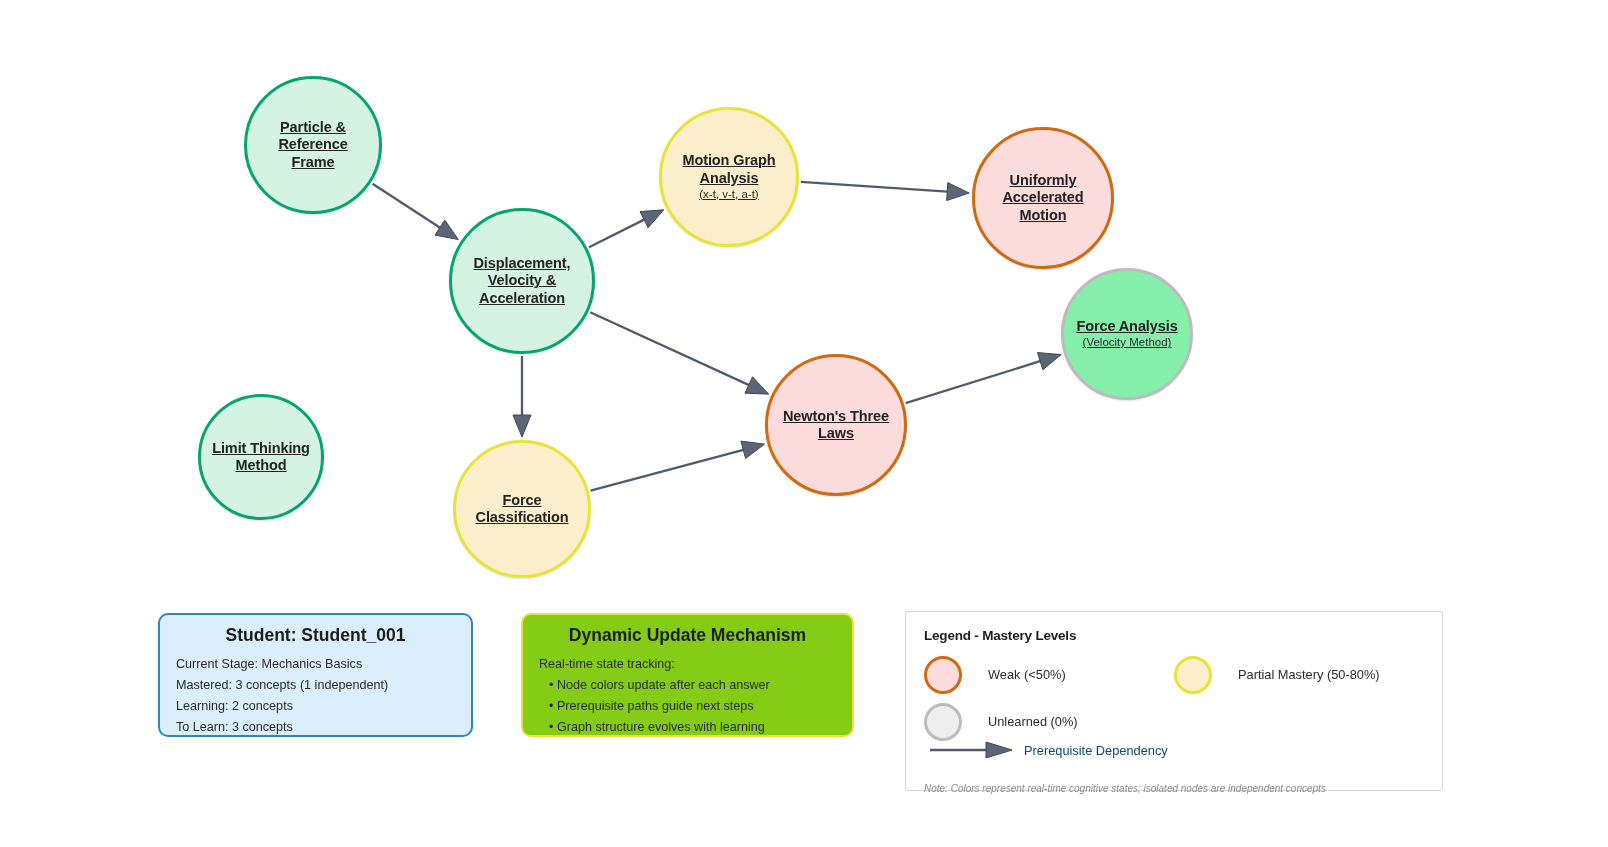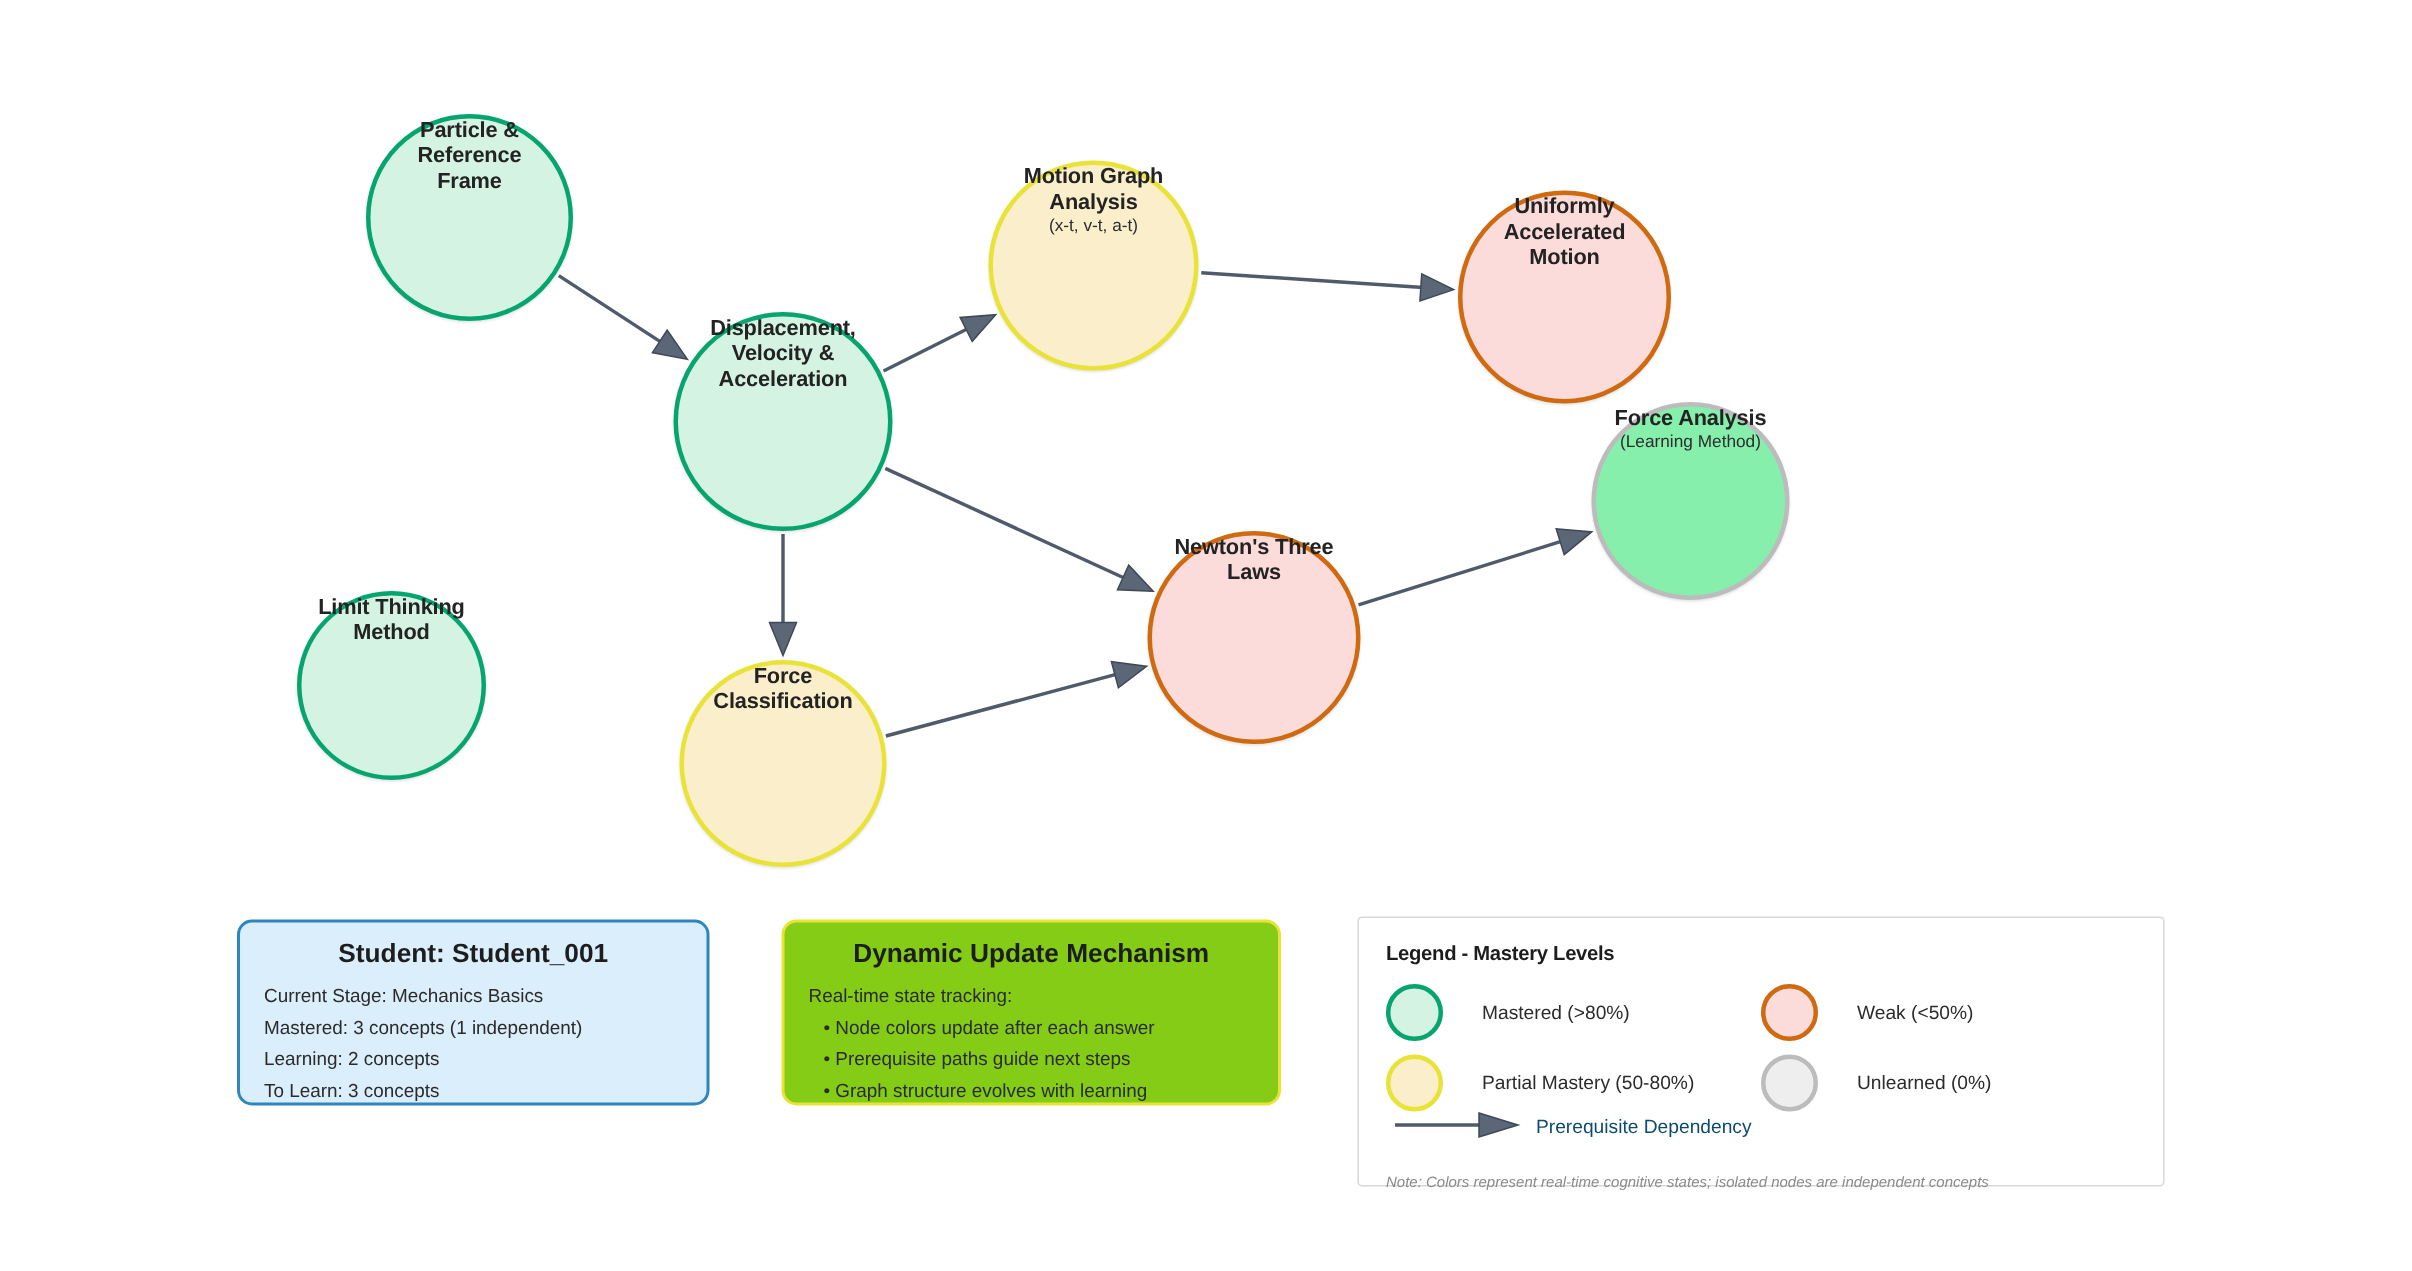--- a/index.html
+++ b/index.html
@@ -25,24 +25,25 @@
   }
 
   
   .node {
     position: absolute;
     border-radius: 50%;
     box-sizing: border-box;
     display: flex;
     flex-direction: column;
     align-items: center;
-    justify-content: flex-start;
+    justify-content: center;
     text-align: center;
     z-index: 3;
     box-shadow: 0 1px 2px rgba(0,0,0,0.12);
+    text-decoration: underline;
   }
   .node .node-title {
     font-weight: bold;
     font-size: 14.5px;
     line-height: 1.18;
     color: #232323;
     letter-spacing: -0.1px;
     white-space: pre-line;
     padding: 0 8px;
   }
@@ -188,21 +189,21 @@
 Analysis</div>
       <div class="node-sub">(x-t, v-t, a-t)</div>
     </div>
     <div class="node state-weak" style="left: 972px; top: 127px; width: 142px; height: 142px;">
       <div class="node-title">Uniformly
 Accelerated
 Motion</div>
     </div>
     <div class="node state-unlearned" style="left: 1061px; top: 268px; width: 132px; height: 132px;">
       <div class="node-title">Force Analysis</div>
-      <div class="node-sub">(Learning Method)</div>
+      <div class="node-sub">(Velocity Method)</div>
     </div>
     <div class="node state-weak" style="left: 765px; top: 354px; width: 142px; height: 142px;">
       <div class="node-title">Newton's Three
 Laws</div>
     </div>
     <div class="node state-partial" style="left: 453px; top: 440px; width: 138px; height: 138px;">
       <div class="node-title">Force
 Classification</div>
     </div>
     <div class="node state-mastered" style="left: 198px; top: 394px; width: 126px; height: 126px;">
@@ -227,24 +228,20 @@
   <div id="update-bullets">
       <div class="panel-line bullet">• Node colors update after each answer</div>
       <div class="panel-line bullet">• Prerequisite paths guide next steps</div>
       <div class="panel-line bullet">• Graph structure evolves with learning</div>
     </div>
 </div>
 
 <div class="panel" id="legend-panel">
   <div id="legend-title">Legend - Mastery Levels</div>
   <div class="legend-grid" id="legend-grid">
-      <div class="legend-item">
-        <div class="legend-swatch" style="background: rgb(212, 243, 226); border: 3px solid rgb(6, 165, 111);"></div>
-        <span class="legend-label">Mastered (&gt;80%)</span>
-      </div>
       <div class="legend-item">
         <div class="legend-swatch" style="background: rgb(251, 220, 219); border: 3px solid rgb(207, 106, 17);"></div>
         <span class="legend-label">Weak (&lt;50%)</span>
       </div>
       <div class="legend-item">
         <div class="legend-swatch" style="background: rgb(251, 238, 203); border: 3px solid rgb(233, 227, 56);"></div>
         <span class="legend-label">Partial Mastery (50-80%)</span>
       </div>
       <div class="legend-item">
         <div class="legend-swatch" style="background: rgb(238, 238, 238); border: 3px solid rgb(188, 188, 188);"></div>

